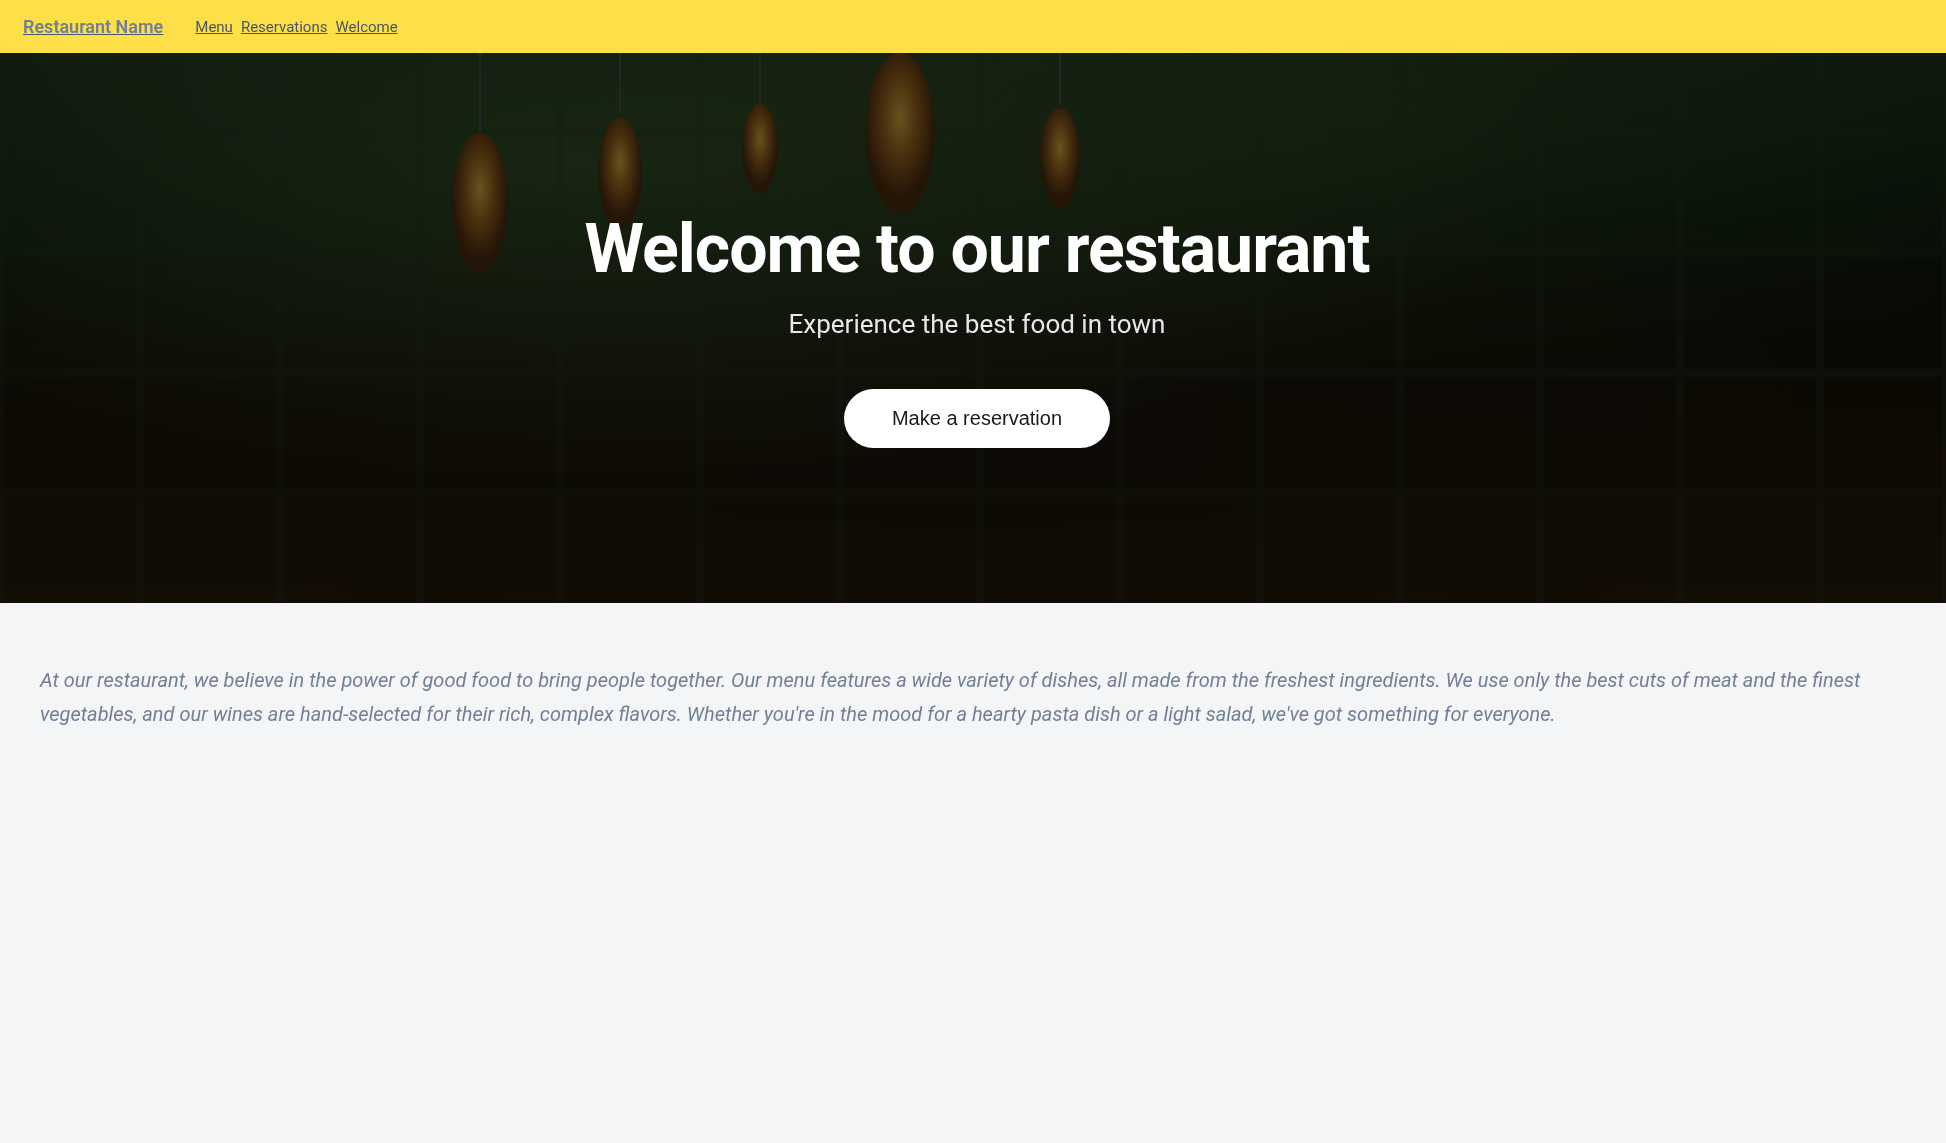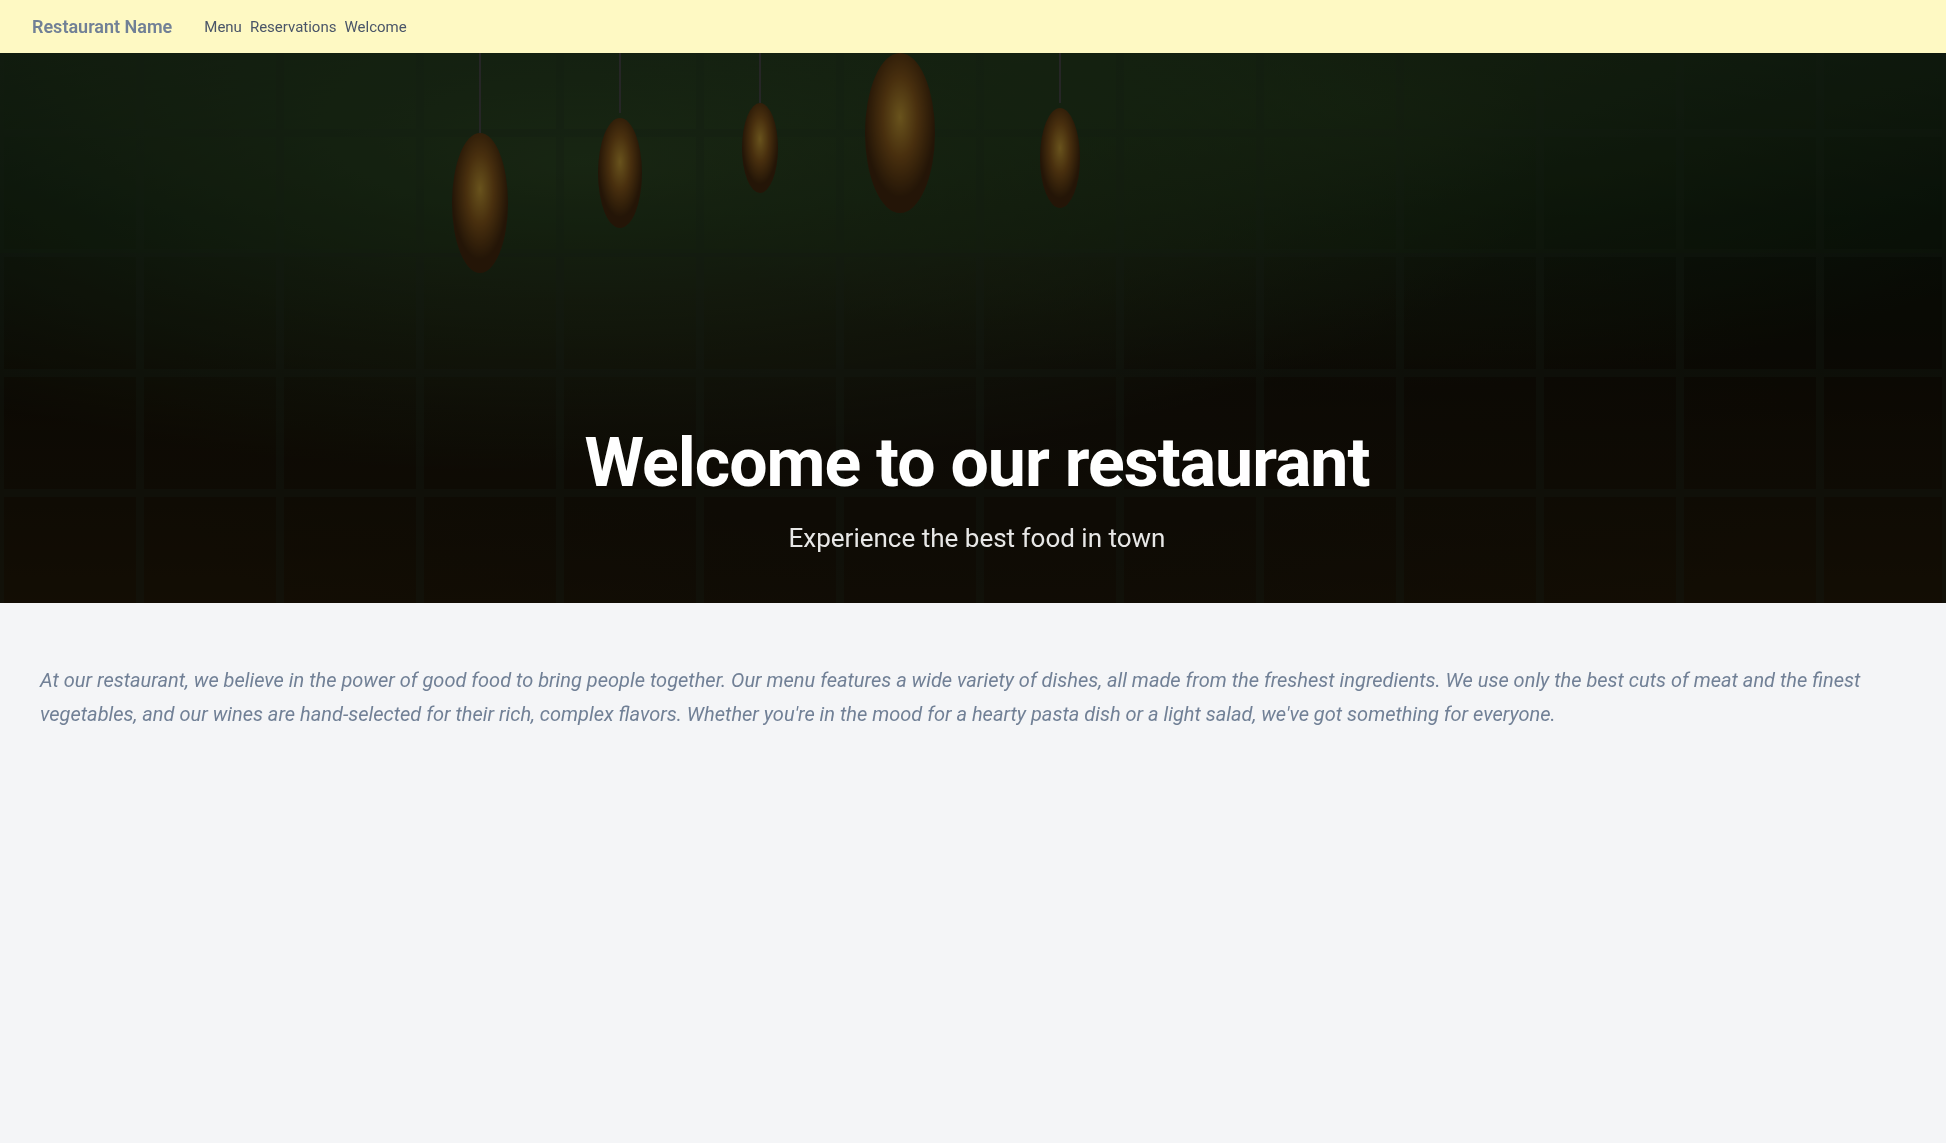--- a/index.html
+++ b/index.html
@@ -9,25 +9,26 @@
     }
 
     body {
       font-family: -apple-system, BlinkMacSystemFont, "Segoe UI", Roboto, sans-serif;
       background-color: #f4f5f7;
       color: #4a5568;
     }
 
     
     nav {
-      background-color: #fef9c3;
-      padding: 16px 32px;
+      background-color: #fde047;
+      padding: 16px 23px;
       display: flex;
       align-items: center;
       gap: 32px;
+      text-decoration: underline;
     }
 
     .nav-brand {
       font-size: 18px;
       font-weight: 600;
       color: #718096;
       white-space: nowrap;
     }
 
     .nav-links {
@@ -44,21 +45,21 @@
 
     
     .hero {
       position: relative;
       width: 100%;
       height: 550px;
       overflow: hidden;
       display: flex;
       flex-direction: column;
       align-items: center;
-      justify-content: flex-end;
+      justify-content: center;
       padding-left: 8px;
     }
 
     
     .hero-image-sim {
       position: absolute;
       inset: 0;
       background:
         radial-gradient(ellipse at 30% 20%, rgba(80,120,60,0.6) 0%, transparent 50%),
         radial-gradient(ellipse at 70% 10%, rgba(60,90,40,0.5) 0%, transparent 40%),
@@ -196,18 +197,19 @@
         </radialGradient>
       </defs>
     </svg>
 
     <div style="position:absolute;inset:0;background:rgba(0,0,0,0.55)"></div>
   </div>
 
   <div class="hero-content">
     <h1 class="hero-title">Welcome to our restaurant</h1>
     <p class="hero-subtitle">Experience the best food in town</p>
+    <button class="hero-btn">Make a reservation</button>
   </div>
 </section>
 
 <section class="about-section">
   <p class="about-text">At our restaurant, we believe in the power of good food to bring people together. Our menu features a wide variety of dishes, all made from the freshest ingredients. We use only the best cuts of meat and the finest vegetables, and our wines are hand-selected for their rich, complex flavors. Whether you're in the mood for a hearty pasta dish or a light salad, we've got something for everyone.</p>
 </section>
 
 </body></html>

